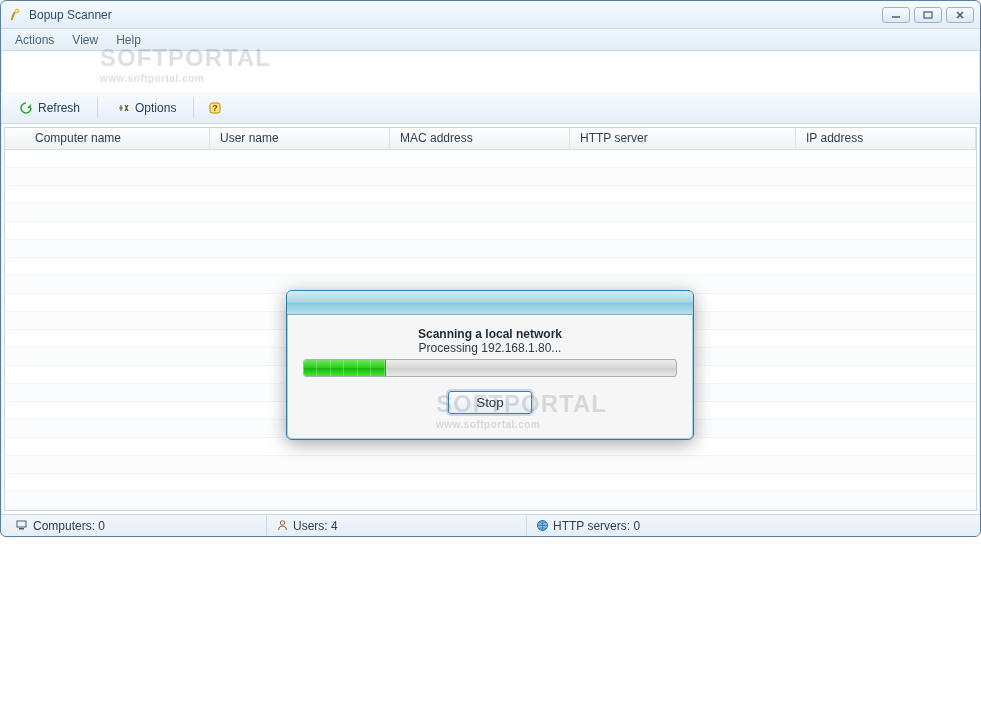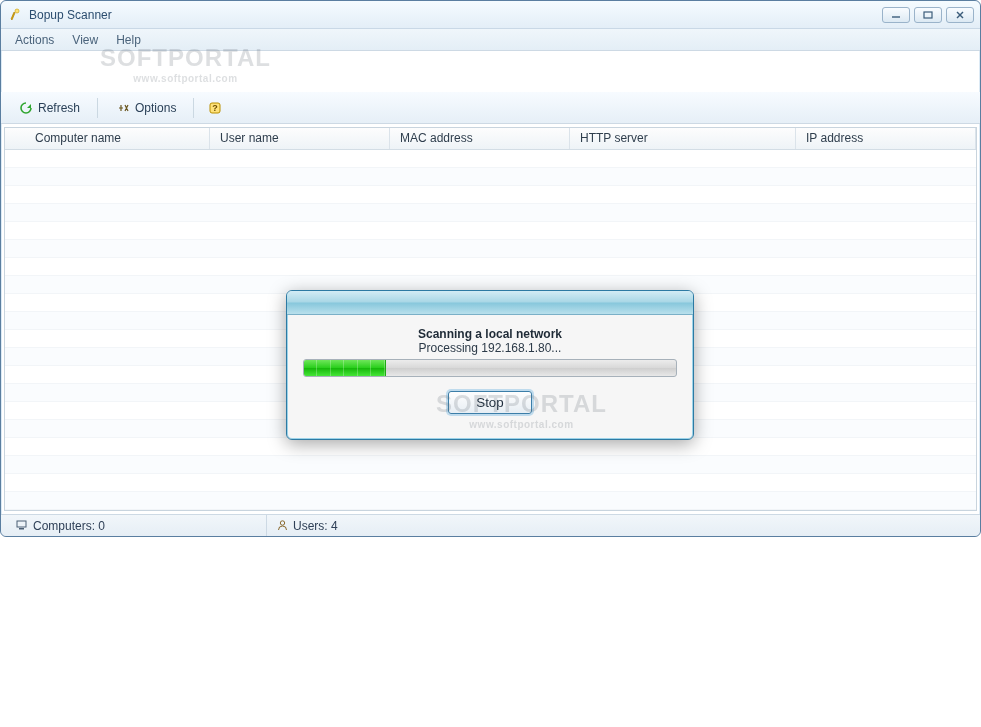--- a/index.html
+++ b/index.html
@@ -218,21 +218,20 @@
   }
 
   
   .watermark {
     position: absolute;
     color: rgba(100,110,120,0.22);
     font-weight: bold;
     letter-spacing: 1px;
     font-family: Arial, sans-serif;
     pointer-events: none;
-    text-align: center;
   }
   .watermark .big { font-size: 24px; }
   .watermark .small { font-size: 10px; letter-spacing: 0.5px; display:block; margin-top: 1px; }
   .wm1 { left: 100px; top: 44px; }
   .wm2 { left: 436px; top: 390px; }
 </style>
 </head>
 <body>
 
 <div class="window">
@@ -355,20 +354,29 @@
       <span>Computers: 0</span>
     </div>
     <div class="status-seg s2">
       <span class="status-icon">
         <svg width="13" height="13" viewBox="0 0 13 13">
             <circle cx="6.5" cy="4" r="2.2" fill="none" stroke="#8a6a2f"></circle>
             <path d="M2.5 11 A4 4 0 0 1 10.5 11" fill="none" stroke="#8a6a2f"></path>
           </svg>
       </span>
       <span>Users: 4</span>
+    </div>
+    <div class="status-seg s3">
+      <span class="status-icon">
+        <svg width="13" height="13" viewBox="0 0 13 13">
+            <circle cx="6.5" cy="6.5" r="5" fill="#7fb9e8" stroke="#2d6fa9"></circle>
+            <path d="M1.5 6.5 H11.5 M6.5 1.5 V11.5 M3 3 Q6.5 6 10 3 M3 10 Q6.5 7 10 10" stroke="#2d6fa9" stroke-width="0.7" fill="none"></path>
+          </svg>
+      </span>
+      <span>HTTP servers: 0</span>
     </div>
   </div>
 </div>
 
 <div class="dialog">
   <div class="dlg-title"></div>
   <div class="dlg-body">
     <div class="dlg-heading">Scanning a local network</div>
     <div class="dlg-sub">Processing 192.168.1.80...</div>
     <div class="progress">

